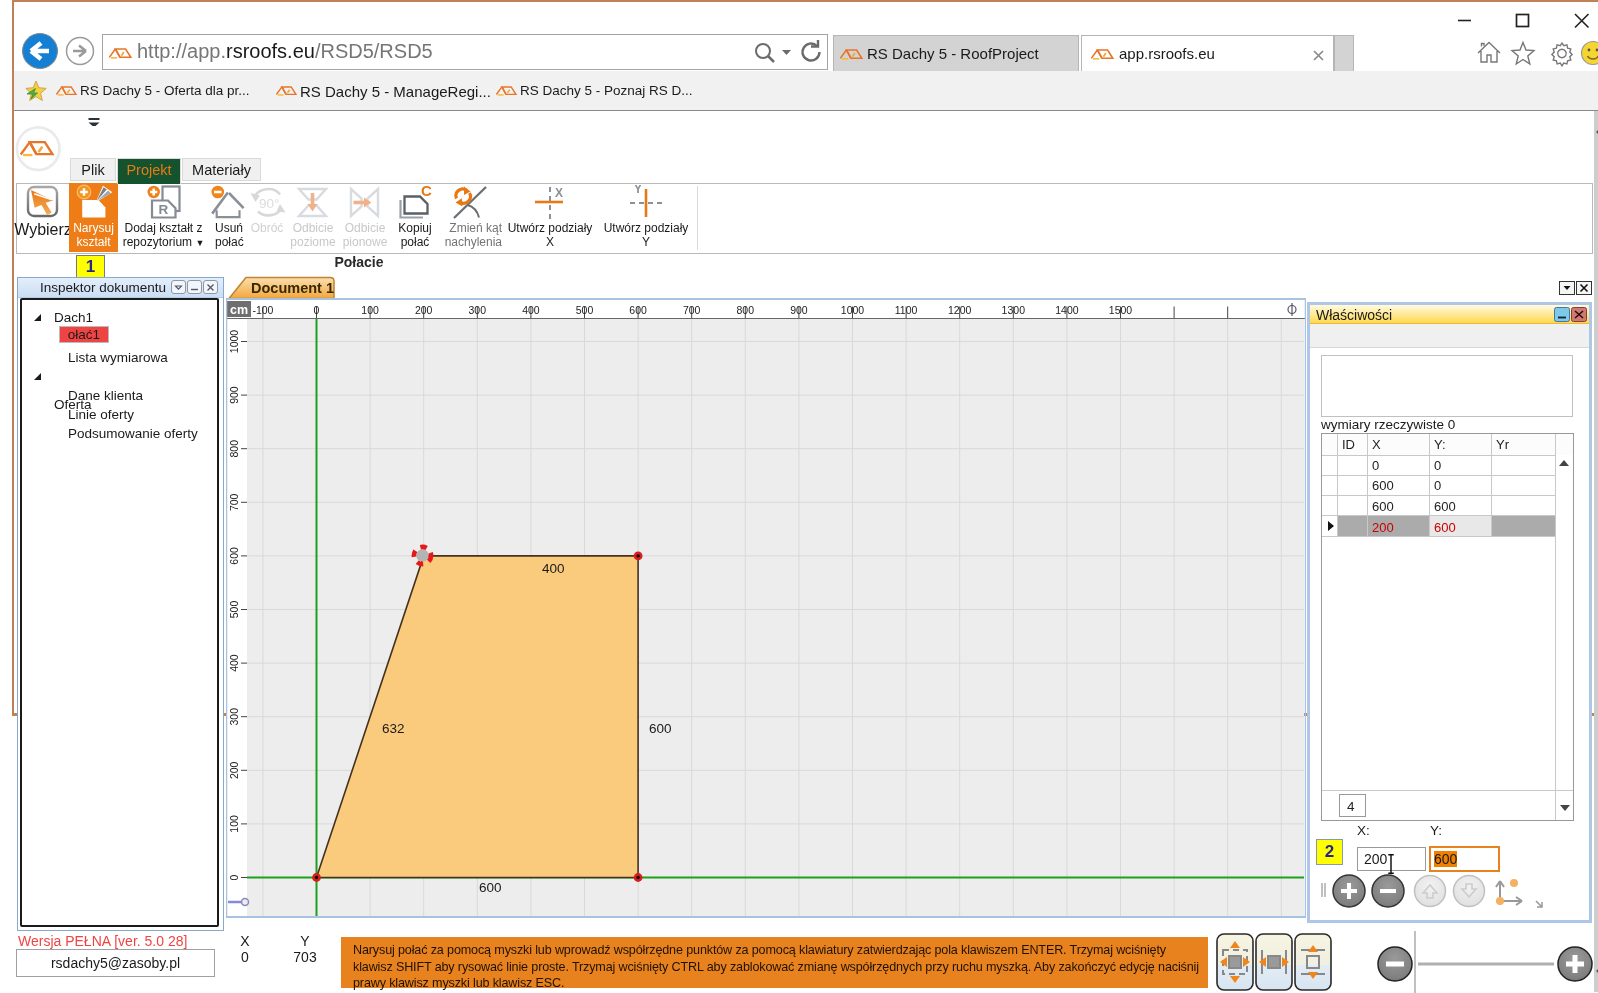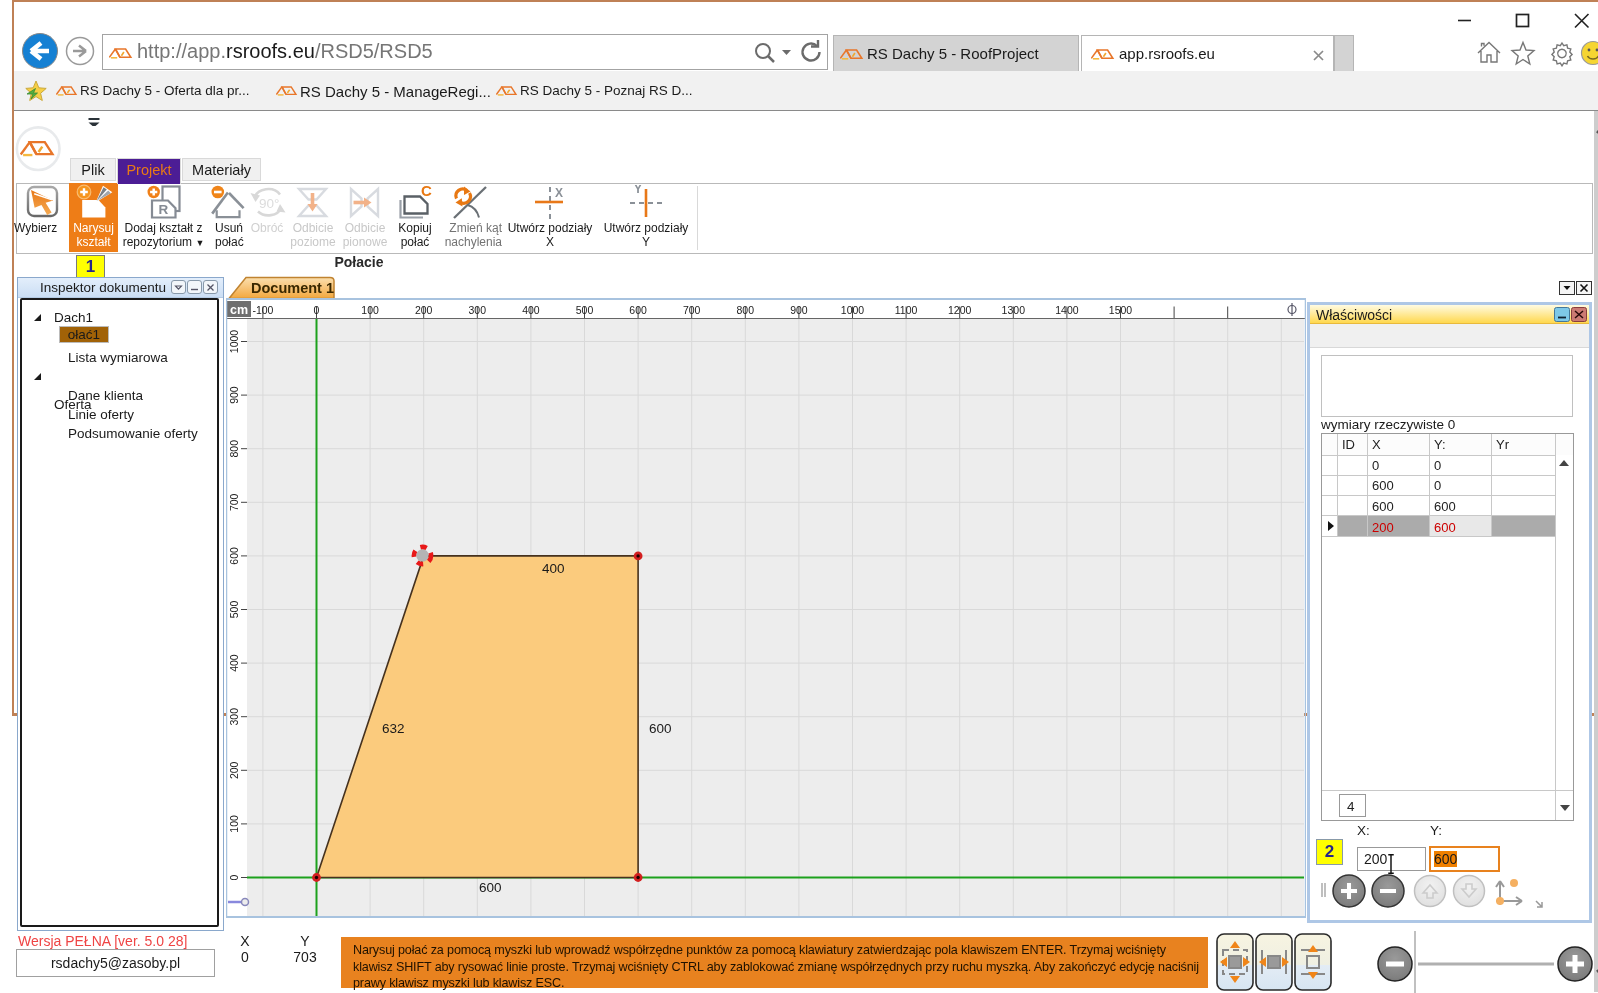--- a/index.html
+++ b/index.html
@@ -93,42 +93,42 @@
  <path d="M2.5 5.5 h11 l-4 3.5 h-3 z" fill="#2a3238"></path>
 </svg>
 <svg class="abs" style="left:1px;top:123px" width="48" height="48" viewBox="0 0 48 48">
  <circle cx="23.2" cy="23.7" r="21.3" fill="none" stroke="#e8eaec" stroke-width="2.6"></circle>
  <g transform="translate(5.3,15.6) scale(1.475)">
         <use href="#roof"></use>
       </g>
 </svg>
 
 <div class="abs" style="left:56px;top:156px;width:46px;height:23px;background:#f0f0f0;border:1px solid #d9d9d9;box-sizing:border-box;font-size:14.5px;color:#1a1a1a;text-align:center;line-height:22px;">Plik</div>
-<div class="abs" style="left:103px;top:156px;width:64px;height:26px;background:#4c1d95;border:1px solid #d9d9d9;border-bottom:none;box-sizing:border-box;font-size:14.5px;color:#e87a16;z-index:3;text-align:center;line-height:22px;">Projekt</div>
+<div class="abs" style="left:103px;top:156px;width:64px;height:26px;background:#14532d;border:1px solid #d9d9d9;border-bottom:none;box-sizing:border-box;font-size:14.5px;color:#e87a16;z-index:3;text-align:center;line-height:22px;">Projekt</div>
 <div class="abs" style="left:168px;top:156px;width:79px;height:23px;background:#f0f0f0;border:1px solid #d9d9d9;box-sizing:border-box;font-size:14.5px;color:#1a1a1a;text-align:center;line-height:22px;">Materiały</div>
 
 <div class="abs" style="left:2px;top:181px;width:1577px;height:71px;background:#fff;border:1px solid #b9b9b9;box-sizing:border-box;"></div>
 <div class="abs" style="left:683px;top:184px;width:1px;height:64px;background:#d9d9d9;"></div>
 
 <svg class="abs" style="left:12px;top:183px" width="34" height="34" viewBox="0 0 34 34">
  <defs>
         <linearGradient id="gb" x1="0" y1="0" x2="0" y2="1">
           <stop offset="0" stop-color="#a8a8a8"></stop>
           <stop offset="1" stop-color="#686868"></stop>
         </linearGradient>
  <linearGradient id="oa" x1="0" y1="0" x2="0" y2="1">
           <stop offset="0" stop-color="#e87818"></stop>
           <stop offset="1" stop-color="#f5aa52"></stop>
         </linearGradient>
       </defs>
  <rect x="2" y="2" width="29" height="29" rx="6" fill="#fff" stroke="url(#gb)" stroke-width="2.4"></rect>
  <path d="M5 5 L27.2 15.5 L19.6 17.7 L25.6 27.4 L21.2 29.9 L15.5 19.9 L8.6 22.8 Z" fill="url(#oa)"></path>
  <path d="M8.2 8.8 L26 14.9" fill="none" stroke="#fff" stroke-width="1.5"></path>
 </svg>
-<div class="abs txt" style="left:0px;top:219px;width:58px;text-align:left;font-size:12px;color:#1a1a1a;">Wybierz</div>
+<div class="abs txt" style="left:0px;top:219px;width:58px;text-align:center;font-size:16px;color:#1a1a1a;">Wybierz</div>
 
 <div class="abs" style="left:55px;top:181px;width:49px;height:69px;background:#ee7d17;"></div>
 <svg class="abs" style="left:60px;top:182px" width="40" height="38" viewBox="0 0 40 38">
  <path d="M8.2 16 H24.5 L31.4 23.5 V33.5 H8.2 Z" fill="#fff"></path>
  <path d="M21.8 18.3 L29 1.8 L38.3 8.3 Z" fill="#fff"></path>
  <path d="M22.6 17 L29.6 3.2 L32.8 5.4 Z" fill="#7a8087"></path>
  <path d="M23.2 16.8 L34.2 6.4 L36.9 9.3 Z" fill="#a0a6ad"></path>
  <circle cx="10" cy="8" r="6.8" fill="#f6951d" stroke="#f9bc71" stroke-width="1.2"></circle>
  <path d="M10 4.2 v7.6 M6.2 8 h7.6" stroke="#fff" stroke-width="2.4"></path>
 </svg>
@@ -228,21 +228,21 @@
    <path d="M4.5 6 l3 3.2 3-3.2 z" fill="none" stroke="#556" stroke-width="1.1"></path>
    <path d="M20 9.5 h7" stroke="#556" stroke-width="1.4"></path>
    <path d="M36.5 4.5 l6 6 m0 -6 l-6 6" stroke="#556" stroke-width="1.3"></path>
   </g>
  </svg>
  <div style="position:absolute;left:2px;top:20px;width:199px;height:629px;background:#fff;border:2px solid #1a1a1a;border-radius:2px;box-sizing:border-box;"></div>
  <svg style="position:absolute;left:14px;top:34px" width="12" height="12" viewBox="0 0 12 12">
         <path d="M9 2 v7 h-7 z" fill="#1a1a1a"></path>
       </svg>
  <div class="txt" style="position:absolute;left:36px;top:32px;font-size:13.5px;color:#1a1a1a;">Dach1</div>
- <div style="position:absolute;left:41px;top:48px;width:50px;height:17px;background:#a16207;border:1px solid #bbb;border-radius:0;box-sizing:border-box;text-align:center;font-size:13.5px;color:#1a1a1a;line-height:15px;">ołać1</div>
+ <div style="position:absolute;left:41px;top:48px;width:50px;height:17px;background:#ef4444;border:1px solid #bbb;border-radius:0;box-sizing:border-box;text-align:center;font-size:13.5px;color:#1a1a1a;line-height:15px;">ołać1</div>
  <div class="txt" style="position:absolute;left:50px;top:72px;font-size:13.5px;color:#1a1a1a;">Lista wymiarowa</div>
  <svg style="position:absolute;left:14px;top:93px" width="12" height="12" viewBox="0 0 12 12">
         <path d="M9 2 v7 h-7 z" fill="#1a1a1a"></path>
       </svg>
  <div class="txt" style="position:absolute;left:36px;top:91px;font-size:13.5px;color:#1a1a1a;margin-top:28px;">Oferta</div>
  <div class="txt" style="position:absolute;left:50px;top:110px;font-size:13.5px;color:#1a1a1a;">Dane klienta</div>
  <div class="txt" style="position:absolute;left:50px;top:129px;font-size:13.5px;color:#1a1a1a;">Linie oferty</div>
  <div class="txt" style="position:absolute;left:50px;top:148px;font-size:13.5px;color:#1a1a1a;">Podsumowanie oferty</div>
 </div>
 <div class="abs txt" style="left:4px;top:931px;font-size:14px;color:#ef4444;">Wersja PEŁNA [ver. 5.0 28]</div>

